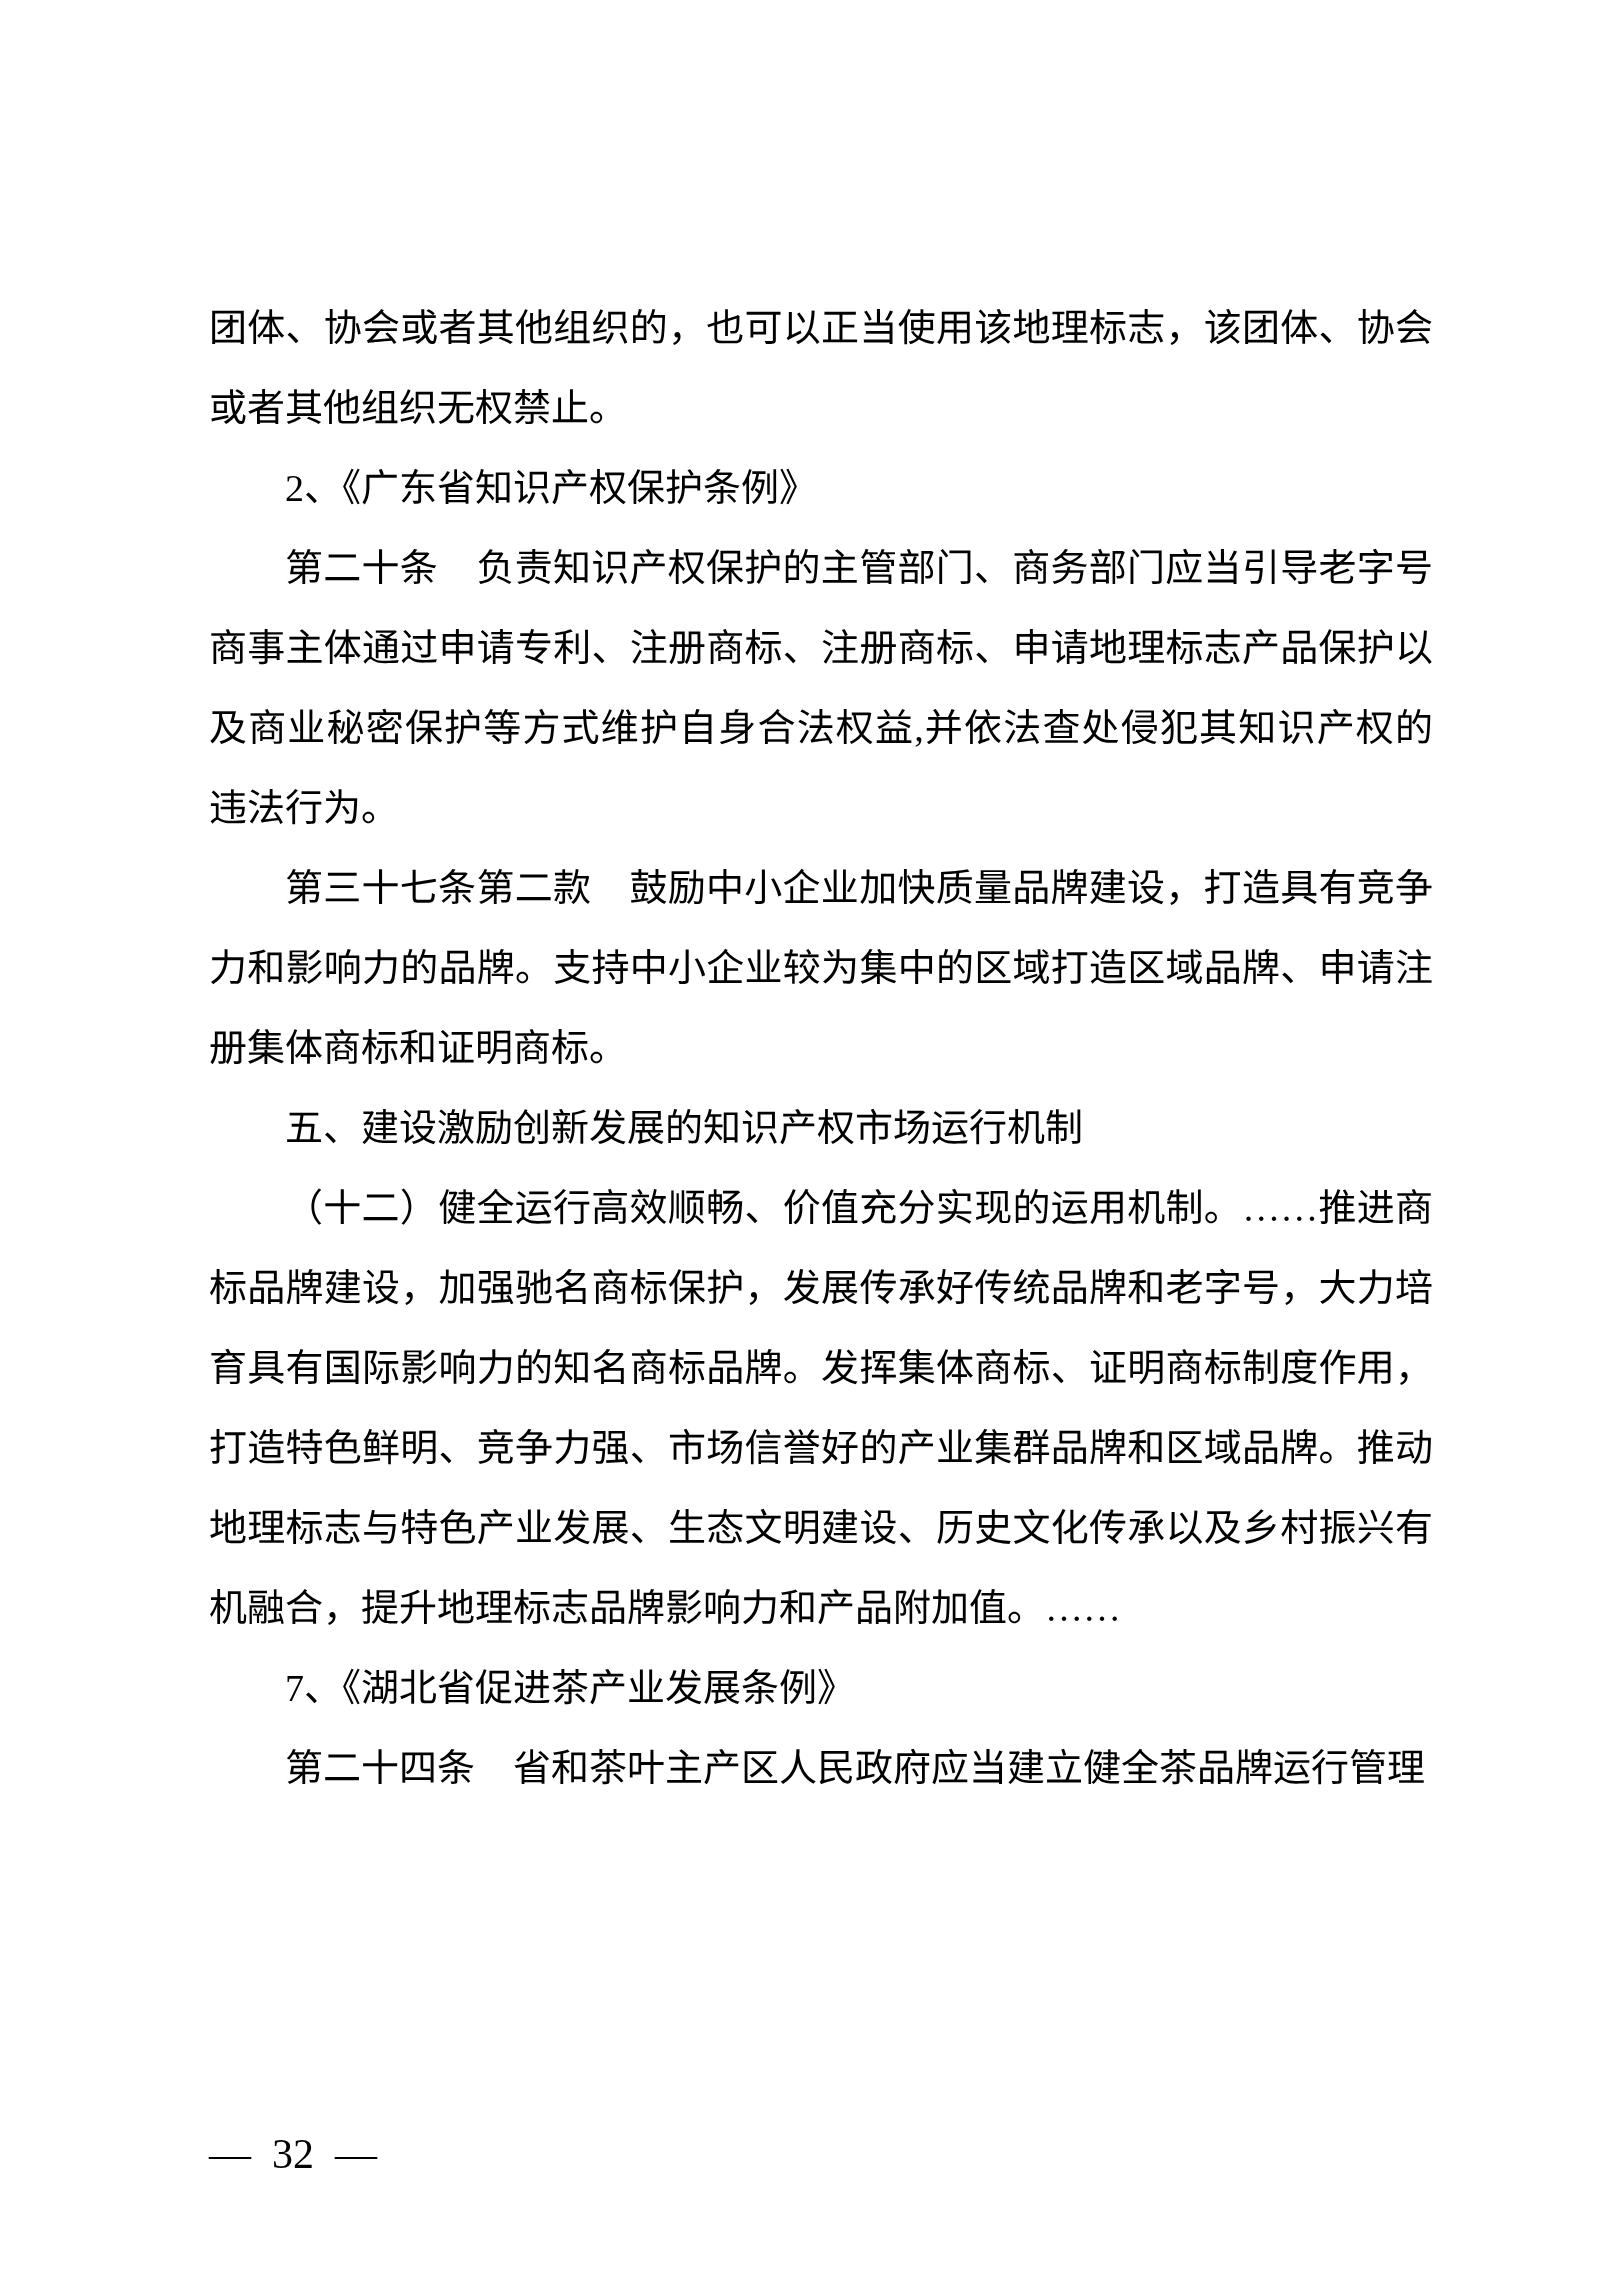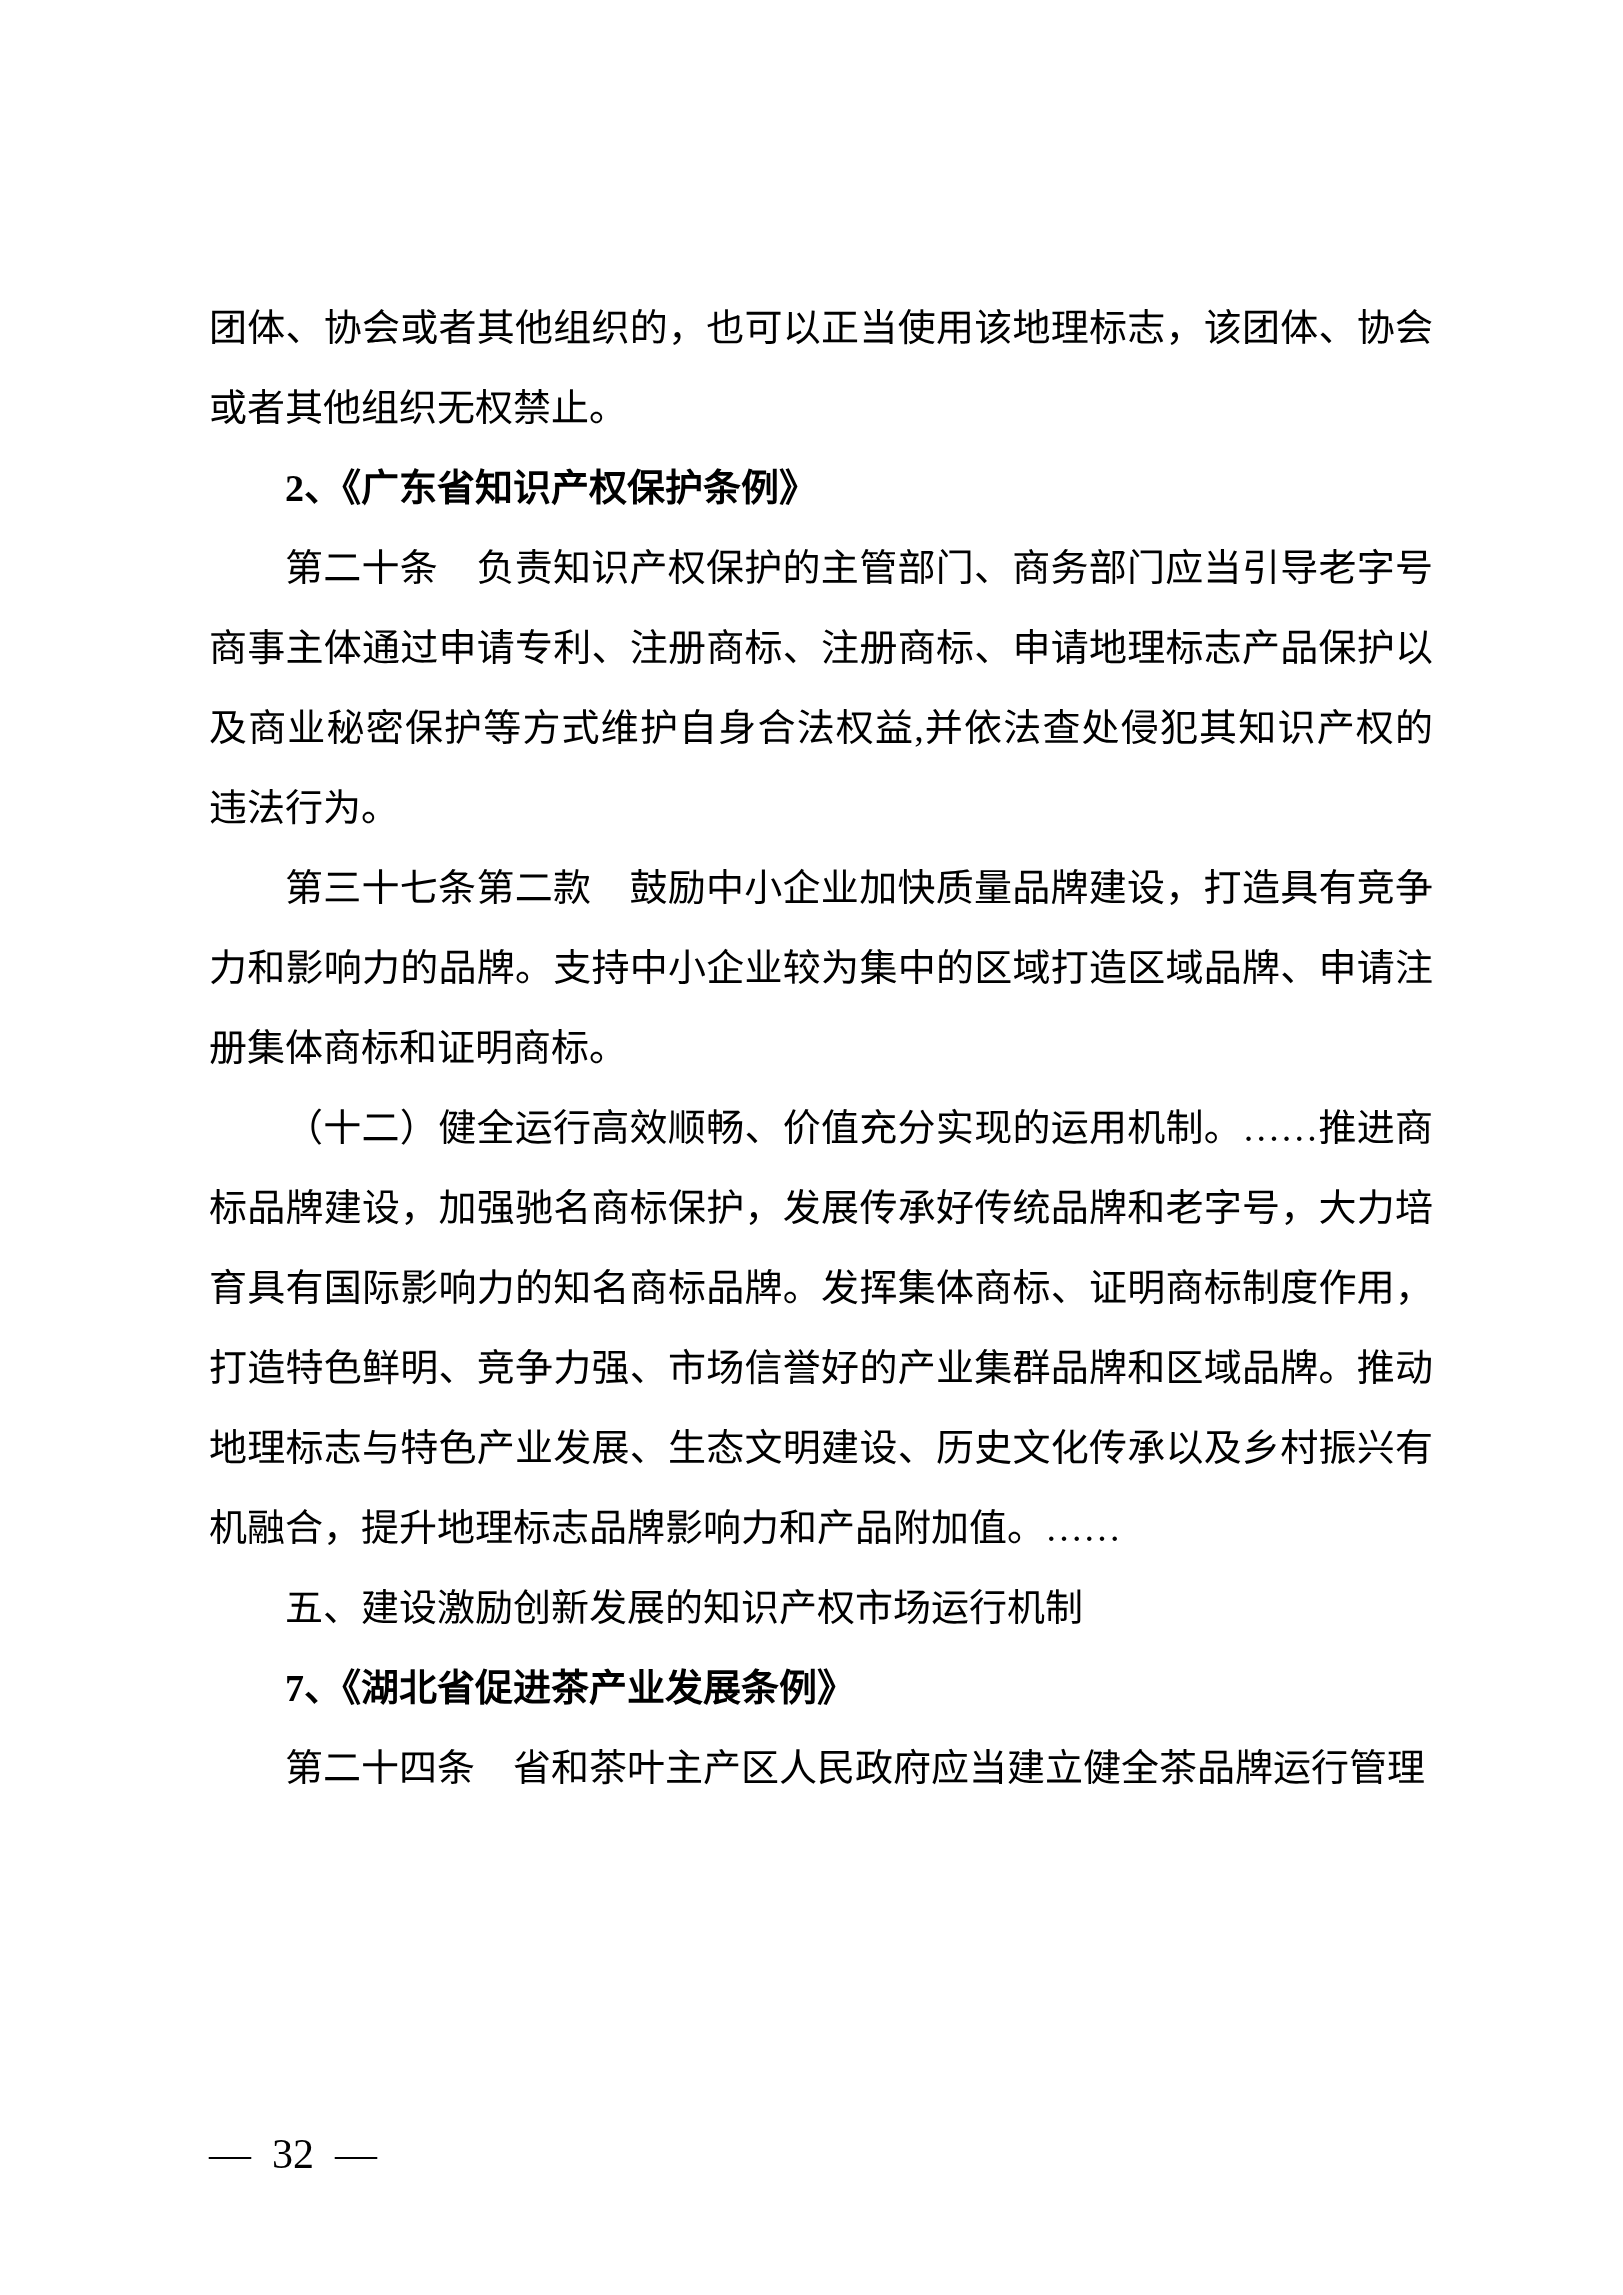--- a/index.html
+++ b/index.html
@@ -28,21 +28,21 @@
     line-height: 80px;
     letter-spacing: 0;
     text-align: justify;
     text-justify: inter-ideograph;
     text-indent: 76px;
   }
   .text-block p.no-indent {
     text-indent: 0;
   }
   .text-block p.heading {
-    font-weight: bold;
+    font-weight: normal;
   }
   .page-number {
     position: absolute;
     left: 209px;
     top: 2135px;
     font-size: 42px;
     line-height: 38px;
     word-spacing: 0.25em;
     white-space: pre;
   }
@@ -58,23 +58,23 @@
 
     <p class="heading">2、《广东省知识产权保护条例》</p>
 
     <p>第二十条　负责知识产权保护的主管部门、商务部门应当引导老字号商事主体通过申请专利、注册商标、注册商标、申请地理标志产品保护以及商业秘密保护等方式维护自身合法权益,并依法查处侵犯其知识产权的违法行为。</p>
 
 
     <p>第三十七条第二款　鼓励中小企业加快质量品牌建设，打造具有竞争力和影响力的品牌。支持中小企业较为集中的区域打造区域品牌、申请注册集体商标和证明商标。</p>
 
 
 
+    <p>五、建设激励创新发展的知识产权市场运行机制</p>
+
     <p>（十二）健全运行高效顺畅、价值充分实现的运用机制。……推进商标品牌建设，加强驰名商标保护，发展传承好传统品牌和老字号，大力培育具有国际影响力的知名商标品牌。发挥集体商标、证明商标制度作用，打造特色鲜明、竞争力强、市场信誉好的产业集群品牌和区域品牌。推动地理标志与特色产业发展、生态文明建设、历史文化传承以及乡村振兴有机融合，提升地理标志品牌影响力和产品附加值。……</p>
-
-    <p>五、建设激励创新发展的知识产权市场运行机制</p>
 
     <p class="heading">7、《湖北省促进茶产业发展条例》</p>
 
     <p>第二十四条　省和茶叶主产区人民政府应当建立健全茶品牌运行管理</p>
 
   </div>
 
   <div class="page-number">— 32 —</div>
 
 </div>

